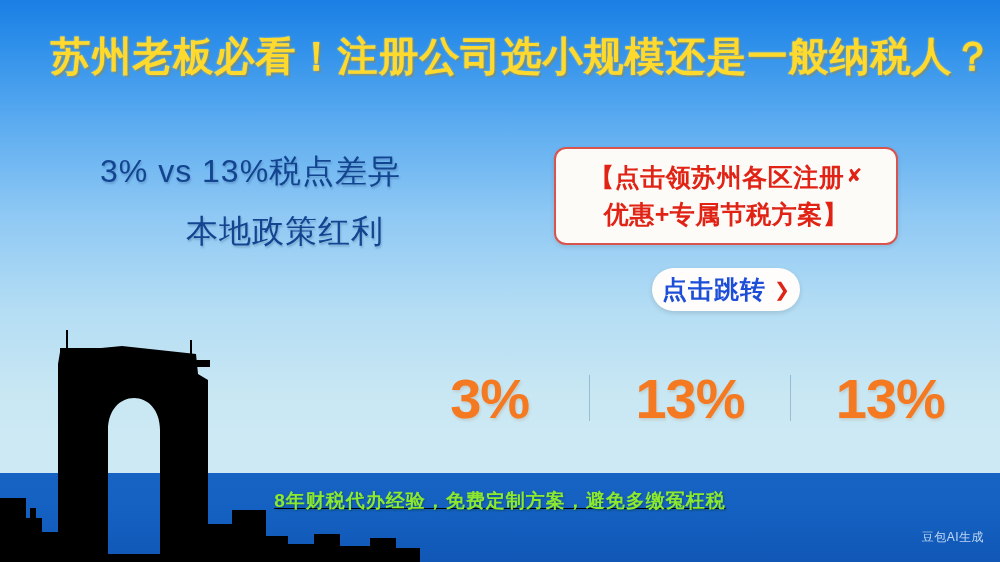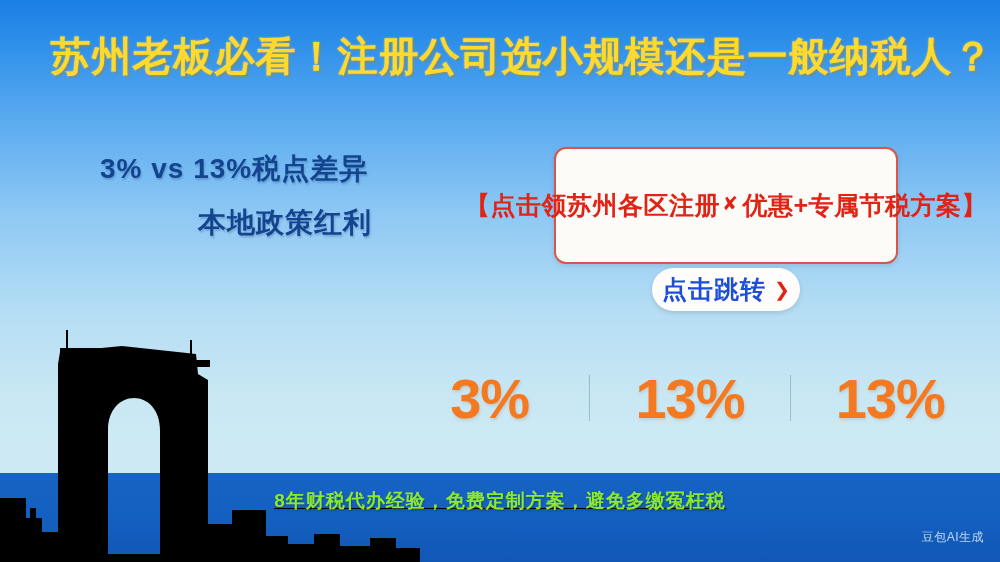--- a/index.html
+++ b/index.html
@@ -72,44 +72,44 @@
   .left-stack {
     position: absolute;
     left: 78px;
     top: 150px;
     width: 430px;
     display: flex;
     flex-direction: column;
     gap: 16px;
   }
   .left-line {
-    font-size: 28px;
-    font-weight: 700;
+    font-size: 32px;
+    font-weight: 400;
     color: #12448f;
     letter-spacing: 1px;
     white-space: nowrap;
     text-shadow: 1px 2px 2px rgba(10,40,90,0.22);
   }
   .left-line.l1 { text-align: left;  padding-left: 22px; }
   .left-line.l2 { text-align: center; padding-right: 16px; }
   .left-line.l3 { text-align: center; padding-right: 16px; }
 
   
   .cta-card {
     position: absolute;
     left: 554px;
     top: 147px;
     width: 344px;
-    height: 117px;
+    height: 98px;
     box-sizing: border-box;
     background: #fdfbf8;
     border: 2px solid #d9544d;
     border-radius: 12px;
     display: flex;
-    flex-direction: row;
+    flex-direction: column;
     align-items: center;
     justify-content: center;
     gap: 4px;
     box-shadow: 0 2px 5px rgba(0,0,0,0.10);
   }
   .cta-line {
     font-size: 25px;
     font-weight: 700;
     color: #e02315;
     white-space: nowrap;

